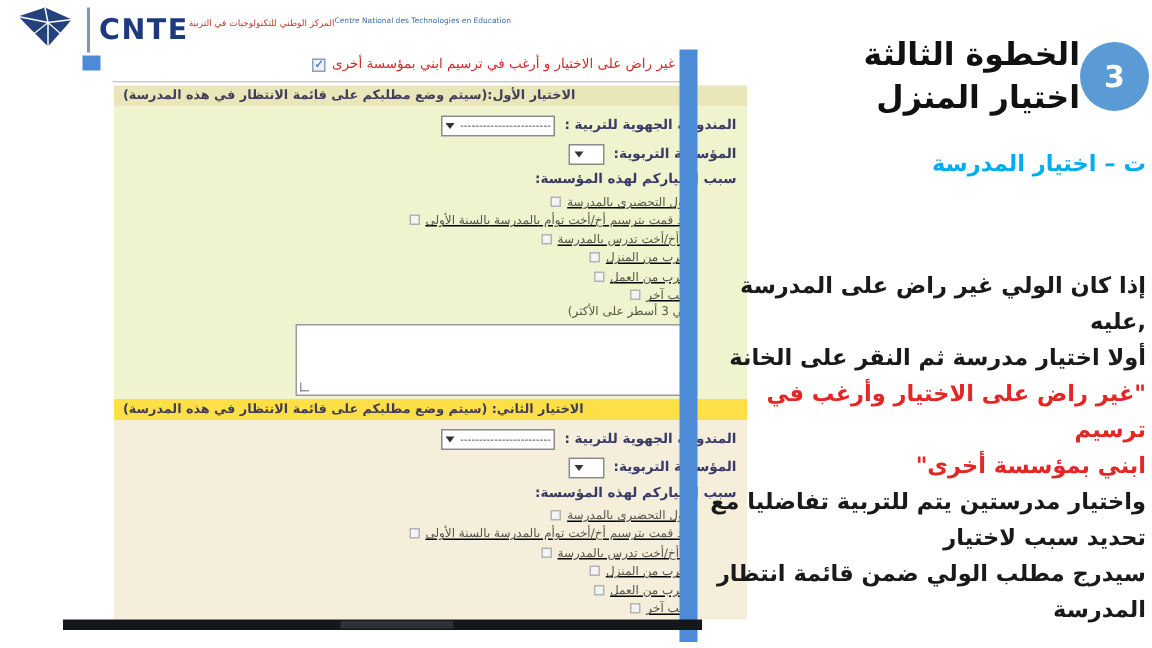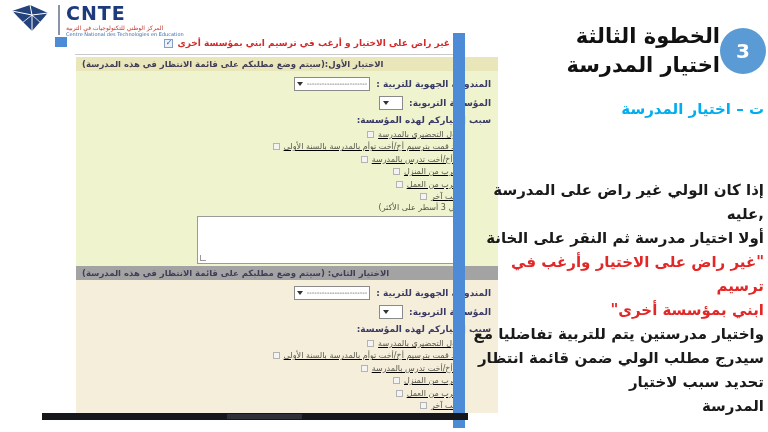--- a/index.html
+++ b/index.html
@@ -3,44 +3,44 @@
 <meta charset="utf-8">
 <style>
   * { margin:0; padding:0; box-sizing:border-box; }
   html,body { width:768px; height:432px; background:#fff; overflow:hidden;
               font-family:"DejaVu Sans", sans-serif; }
   .abs { position:absolute; }
 
   
   .logo { top:3px; left:8px; display:flex; align-items:center; gap:6px; }
   .logo-divider { width:2px; height:30px; background:#8a94a8; }
-  .logo-text { display:flex; flex-direction:column; line-height:1; }
+  .logo-text { display:flex; flex-direction:row; line-height:1; }
   .logo-brand { font-size:19px; font-weight:bold; color:#1d3a7c; letter-spacing:1px; }
   .logo-ar { font-size:6px; color:#c0392b; margin-top:2px; white-space:nowrap; }
   .logo-fr { font-size:5px; color:#3a6ea8; margin-top:1px; white-space:nowrap; }
 
   .blue-chip { left:55px; top:37px; width:12px; height:10px; background:#4d8bd6; }
 
   
   .unsat-row { top:38px; right:318px; display:flex; align-items:center; gap:4px; }
   .cbox { width:9px; height:9px; background:#eef2f8; border:1px solid #8aa0c0;
           display:flex; align-items:center; justify-content:center;
           font-size:8px; color:#2d62b8; line-height:1; }
   .cbox.checked::after { content:"✓"; }
-  .unsat-text { font-size:9px; font-weight:bold; color:#d42a2a; direction:rtl; }
+  .unsat-text { font-size:9px; font-weight:normal; color:#d42a2a; direction:rtl; }
 
   .hline { top:54px; left:75px; width:385px; height:0; border-top:1px solid #c9c9c9; }
 
   
   .form { left:76px; top:57px; width:422px; }
   .sec-header { height:14px; display:flex; align-items:center; justify-content:flex-end;
                 padding:0 6px; font-size:8.5px; font-weight:bold; color:#3f3d58;
                 direction:rtl; white-space:nowrap; overflow:hidden; }
   .sec1 .sec-header { background:#e9e6ba; }
-  .sec2 .sec-header { background:#a3a3a3; }
+  .sec2 .sec-header { background:#fde047; }
   .sec-body { direction:rtl; padding-top:3px; }
   .sec1 .sec-body { background:#eff4ce; height:195px; }
   .sec2 .sec-body { background:#f4eeda; height:133px; overflow:hidden; }
 
   .frow { display:flex; align-items:center; gap:6px; padding-right:7px; direction:rtl; }
   .frow.h20 { height:20px; } .frow.h18 { height:18px; } .frow.h16 { height:16px; }
   .flabel { font-size:9px; font-weight:bold; color:#3a3a66; white-space:nowrap; }
 
   .sel { background:#fff; border:1px solid #8a8a8a; height:14px;
          display:flex; flex-direction:row; align-items:center; direction:ltr; }
@@ -221,29 +221,29 @@
 </div>
 
 <div class="abs vscroll"></div>
 <div class="abs taskbar">
   <span class="task-thumb"></span>
 </div>
 
 <div class="abs step-header">
   <div class="step-title">
     <div>الخطوة الثالثة</div>
-    <div>اختيار المدرسة</div>
+    <div>اختيار المنزل</div>
   </div>
   <div class="step-circle">3</div>
 </div>
 
 <div class="abs subtitle">ت – اختيار المدرسة</div>
 
 <div class="abs para">
   <div>إذا كان الولي غير راض على المدرسة ,عليه</div>
   <div>أولا اختيار مدرسة ثم النقر على الخانة</div>
   <div class="red">"غير راض على الاختيار وأرغب في ترسيم</div>
   <div class="red">ابني بمؤسسة أخرى"</div>
   <div>واختيار مدرستين يتم للتربية تفاضليا مع</div>
+  <div>تحديد سبب لاختيار</div>
   <div>سيدرج مطلب الولي ضمن قائمة انتظار</div>
-  <div>تحديد سبب لاختيار</div>
   <div>المدرسة</div>
 </div>
 
 </body></html>

